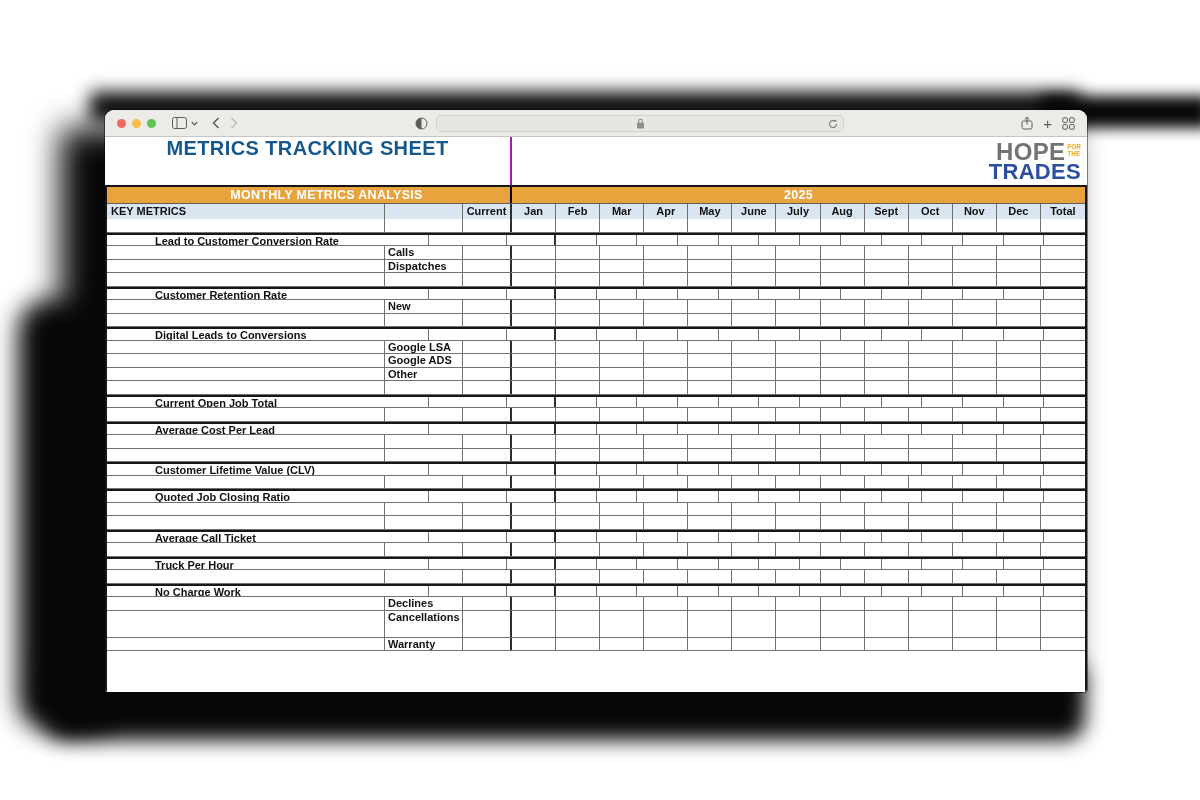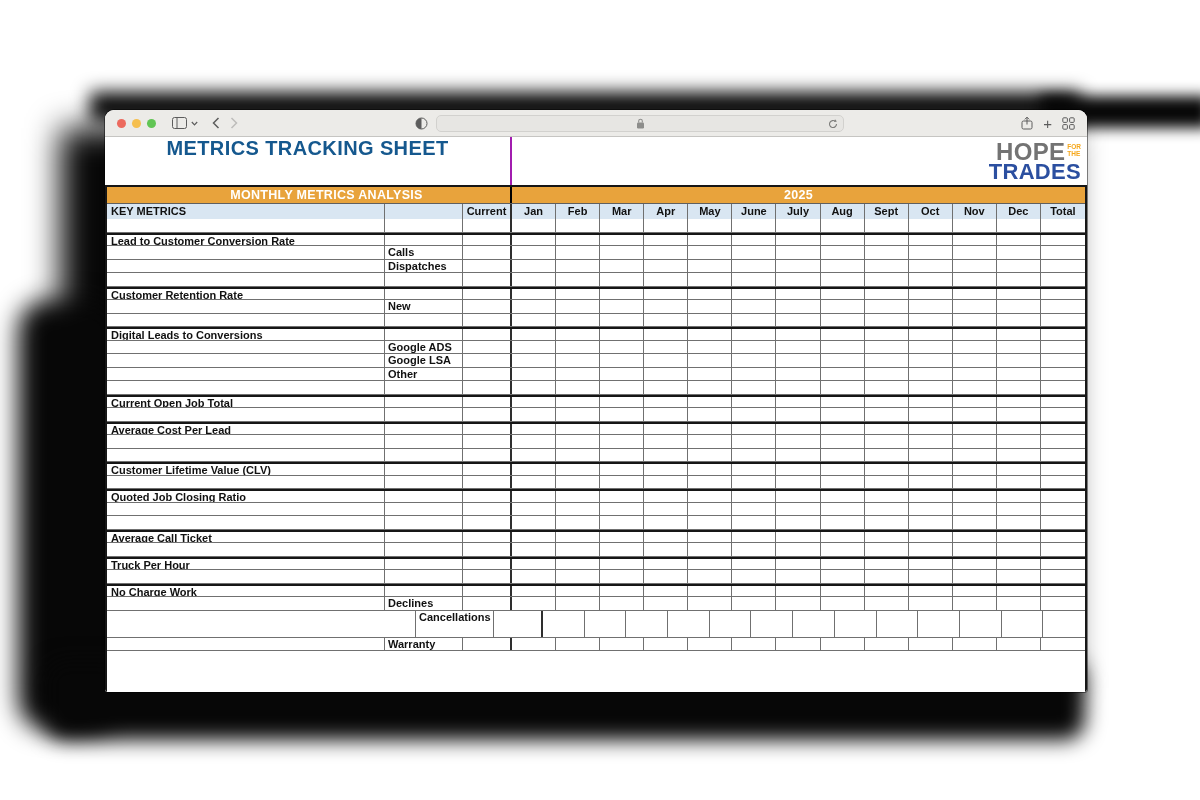--- a/index.html
+++ b/index.html
@@ -61,22 +61,22 @@
   .hrow { height:16px; background:#d9e6f2; border-top:1px solid #5f5f5f; }
   .cell { border-right:1px solid #707070; overflow:hidden; }
   .cell.cur { border-right:2px solid #2e2e2e; }
   .cell:last-child { border-right:none; }
   .htext { font-size:11px; font-weight:bold; color:#111; line-height:15px; }
   .h-key { padding-left:4px; }
   .h-mid { text-align:center; }
 
   .body-rows { flex:1 1 auto; overflow:hidden; display:flex; flex-direction:column; }
   .brow { height:13.5px; border-bottom:1px solid #707070; flex:0 0 auto; }
-  .brow.tall { height:27px;padding-left:31px; }
-  .brow.section { border-top:2px solid #161616; }
+  .brow.tall { height:27px; }
+  .brow.section { border-top:2px solid #161616;padding-left:44px; }
   .ltext { font-size:11px; font-weight:bold; color:#111; line-height:12.5px;
            padding-left:4px; white-space:nowrap; }
   .stext { font-size:11px; font-weight:bold; color:#111; line-height:12.5px;
            padding-left:3px; }
   svg { display:block; }
 </style>
 </head>
 <body>
 
 <div class="stage">
@@ -364,39 +364,39 @@
               <div class="cell"></div>
               <div class="cell"></div>
               <div class="cell"></div>
               <div class="cell"></div>
               <div class="cell"></div>
               <div class="cell"></div>
               <div class="cell"></div>
             </div>
             <div class="cols brow">
               <div class="cell ltext"></div>
+              <div class="cell stext">Google LSA</div>
+              <div class="cell cur"></div>
+              <div class="cell"></div>
+              <div class="cell"></div>
+              <div class="cell"></div>
+              <div class="cell"></div>
+              <div class="cell"></div>
+              <div class="cell"></div>
+              <div class="cell"></div>
+              <div class="cell"></div>
+              <div class="cell"></div>
+              <div class="cell"></div>
+              <div class="cell"></div>
+              <div class="cell"></div>
+              <div class="cell"></div>
+            </div>
+            <div class="cols brow">
+              <div class="cell ltext"></div>
               <div class="cell stext">Google ADS</div>
-              <div class="cell cur"></div>
-              <div class="cell"></div>
-              <div class="cell"></div>
-              <div class="cell"></div>
-              <div class="cell"></div>
-              <div class="cell"></div>
-              <div class="cell"></div>
-              <div class="cell"></div>
-              <div class="cell"></div>
-              <div class="cell"></div>
-              <div class="cell"></div>
-              <div class="cell"></div>
-              <div class="cell"></div>
-              <div class="cell"></div>
-            </div>
-            <div class="cols brow">
-              <div class="cell ltext"></div>
-              <div class="cell stext">Google LSA</div>
               <div class="cell cur"></div>
               <div class="cell"></div>
               <div class="cell"></div>
               <div class="cell"></div>
               <div class="cell"></div>
               <div class="cell"></div>
               <div class="cell"></div>
               <div class="cell"></div>
               <div class="cell"></div>
               <div class="cell"></div>

